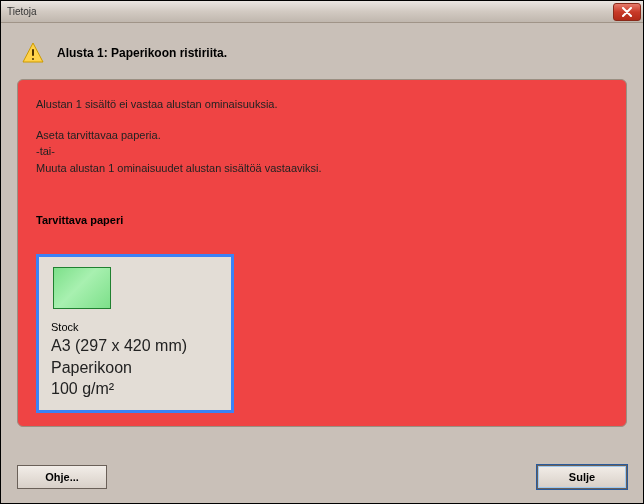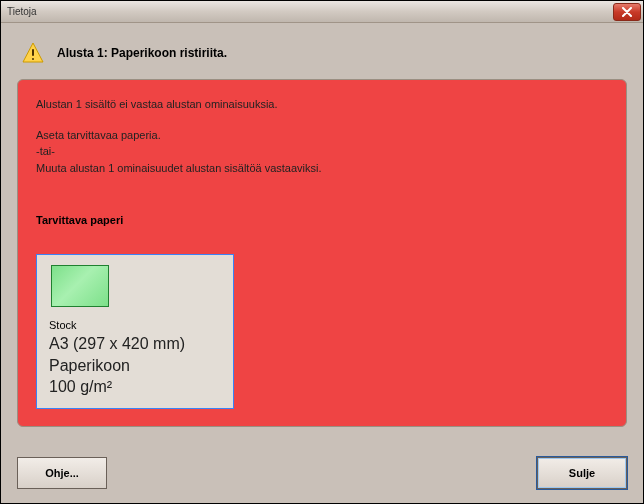--- a/index.html
+++ b/index.html
@@ -82,21 +82,21 @@
   .msg-block { margin-bottom: 14px; }
   .section-label {
     font-weight: bold;
     font-size: 11px;
     color: #000;
     margin-top: 38px;
     margin-bottom: 4px;
   }
   .paper-card {
     width: 198px;
-    border: 1px solid #3b82f6;
+    border: 3px solid #3b82f6;
     background: #e3ddd6;
     padding: 10px 12px 10px 12px;
     margin-top: 28px;
   }
   .swatch {
     width: 58px;
     height: 42px;
     border: 1px solid #208030;
     background: linear-gradient(135deg, #7de08a 0%, #a8f0b0 45%, #7de08a 100%);
     margin-bottom: 12px;
@@ -107,21 +107,21 @@
   .button-row {
     position: absolute;
     left: 16px;
     right: 16px;
     bottom: 14px;
     display: flex;
     justify-content: space-between;
   }
   .btn {
     min-width: 90px;
-    height: 32px;
+    height: 24px;
     background: linear-gradient(to bottom, #f2ede8 0%, #d8d0c8 100%);
     border: 1px solid #6a6058;
     font-size: 11px;
     font-weight: bold;
     font-family: Arial, sans-serif;
     cursor: pointer;
     padding: 0 16px;
   }
   .btn-primary {
     box-shadow: 0 0 0 1px #2a5a9a, inset 0 0 0 1px #9ec8f0;

